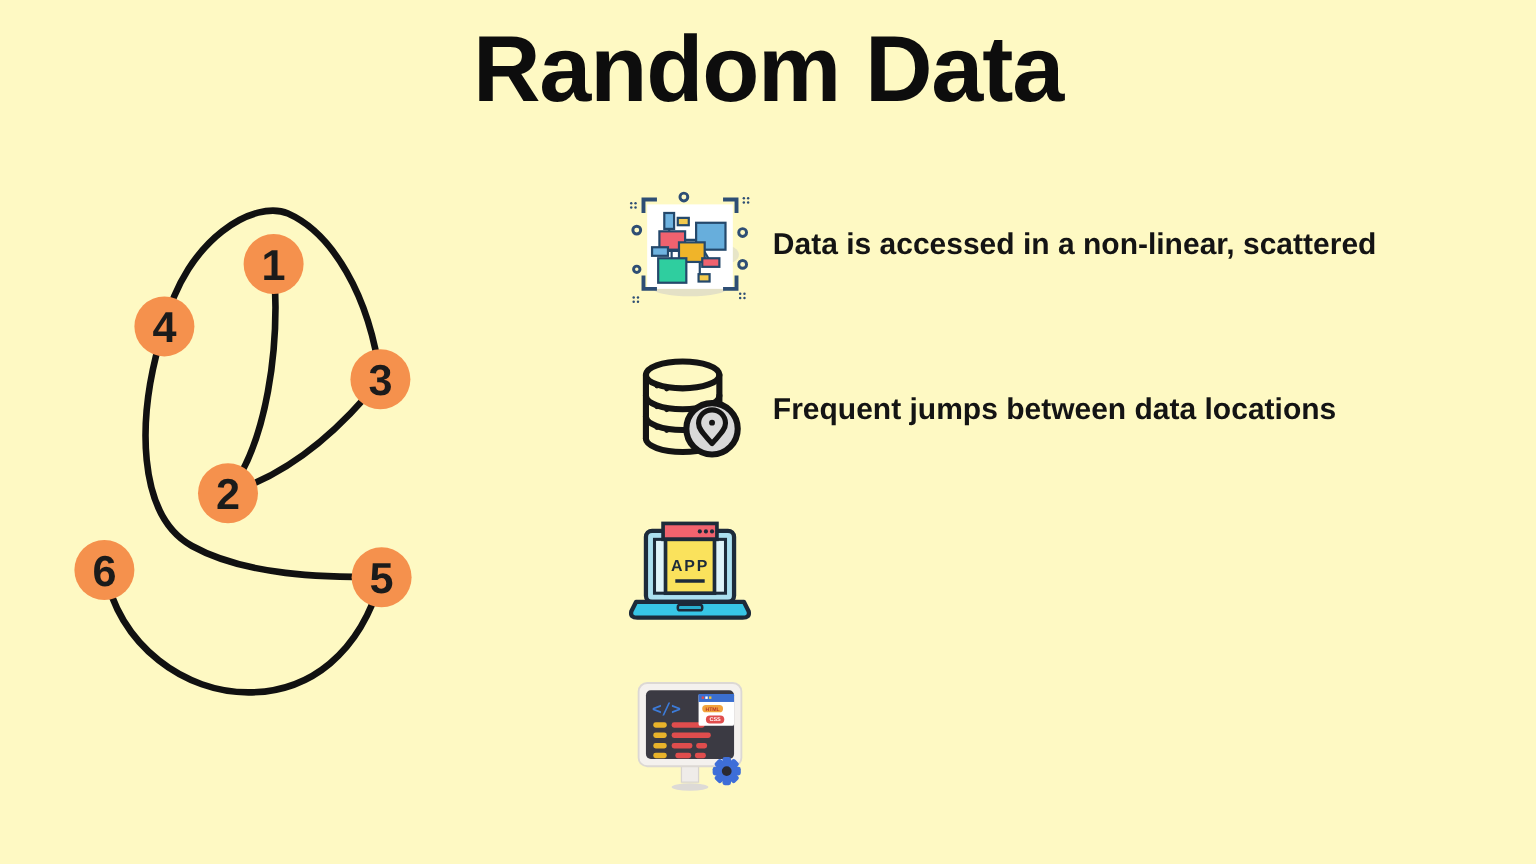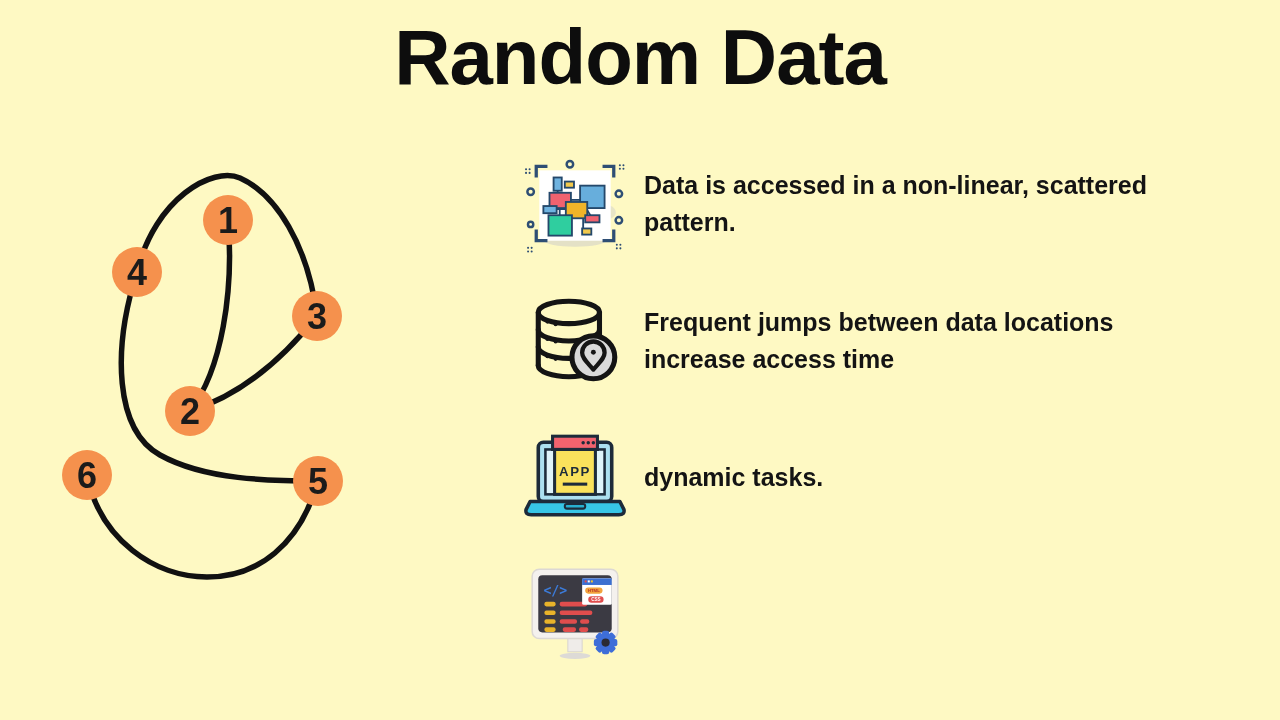--- a/index.html
+++ b/index.html
@@ -139,21 +139,20 @@
             <rect x="41" y="48" width="21" height="16" fill="#F0B429"></rect>
             <rect x="19" y="52" width="13" height="7" fill="#6FB3E0"></rect>
             <rect x="24" y="61" width="23" height="20" fill="#2FCE9F"></rect>
             <rect x="60" y="61" width="14" height="7" fill="#F0626F"></rect>
             <rect x="57" y="74" width="9" height="6" fill="#F2C94C"></rect>
           </g>
         </svg>
       </div>
       <div class="ftext">
         <span>Data is accessed in a non-linear, scattered</span>
-        <span>pattern.</span>
       </div>
     </div>
 
     <div class="feature r2">
       <div class="icon-box">
         <svg viewBox="0 0 100 100">
           <g stroke="#141414" stroke-width="5" fill="none" stroke-linecap="round">
             <ellipse cx="44" cy="22" rx="30" ry="11"></ellipse>
             <path d="M14,22 V74"></path>
             <path d="M74,22 V74"></path>
@@ -169,42 +168,40 @@
             <circle cx="23" cy="65" r="2"></circle>
               <circle cx="31" cy="67.5" r="2"></circle>
           </g>
           <circle cx="68" cy="66" r="21" fill="#D9D9D9" stroke="#141414" stroke-width="5"></circle>
           <path d="M68,78 C62,71 57,67 57,61.5 A11,11 0 1 1 79,61.5 C79,67 74,71 68,78 Z" fill="none" stroke="#141414" stroke-width="4.2" stroke-linejoin="round"></path>
           <circle cx="68" cy="61" r="2.4" fill="#141414"></circle>
         </svg>
       </div>
       <div class="ftext">
         <span>Frequent jumps between data locations</span>
-        <span>increase access time</span>
       </div>
     </div>
 
     <div class="feature r3">
       <div class="icon-box">
         <svg viewBox="0 0 100 100">
           <rect x="14" y="16" width="72" height="58" rx="5" fill="#ACE0F0" stroke="#1D2B3A" stroke-width="3.5"></rect>
           <rect x="21" y="23" width="58" height="44" fill="#DFF4FA" stroke="#1D2B3A" stroke-width="2.5"></rect>
           <path d="M6,74 H94 L98,82 Q99,87 93,87 H7 Q1,87 2,82 Z" fill="#37C6E6" stroke="#1D2B3A" stroke-width="3.5" stroke-linejoin="round"></path>
           <rect x="40" y="76.5" width="20" height="4.5" rx="2" fill="#28AFCF" stroke="#1D2B3A" stroke-width="2"></rect>
           <rect x="28" y="10" width="44" height="13" fill="#F2636E" stroke="#1D2B3A" stroke-width="3"></rect>
           <circle cx="58" cy="16.5" r="1.7" fill="#1D2B3A"></circle>
           <circle cx="63" cy="16.5" r="1.7" fill="#1D2B3A"></circle>
           <circle cx="68" cy="16.5" r="1.7" fill="#1D2B3A"></circle>
           <rect x="30" y="23" width="40" height="44" fill="#FAE25C" stroke="#1D2B3A" stroke-width="3"></rect>
           <text x="50" y="49" class="app-text">APP</text>
           <path d="M38,57 H62" stroke="#1D2B3A" stroke-width="3"></path>
         </svg>
       </div>
       <div class="ftext">
-        <span>dynamic tasks.</span>
       </div>
     </div>
 
     <div class="feature r4">
       <div class="icon-box">
         <svg viewBox="0 0 100 100">
           <ellipse cx="50" cy="93" rx="15" ry="3" fill="#DDDAD6"></ellipse>
           <rect x="43" y="74" width="14" height="15" fill="#EFECE9" stroke="#D8D4D0"></rect>
           <rect x="8" y="8" width="84" height="68" rx="7" fill="#F4F1EE" stroke="#DCD8D4" stroke-width="1.5"></rect>
           <rect x="14" y="14" width="72" height="56" rx="4" fill="#3B3A43"></rect>

